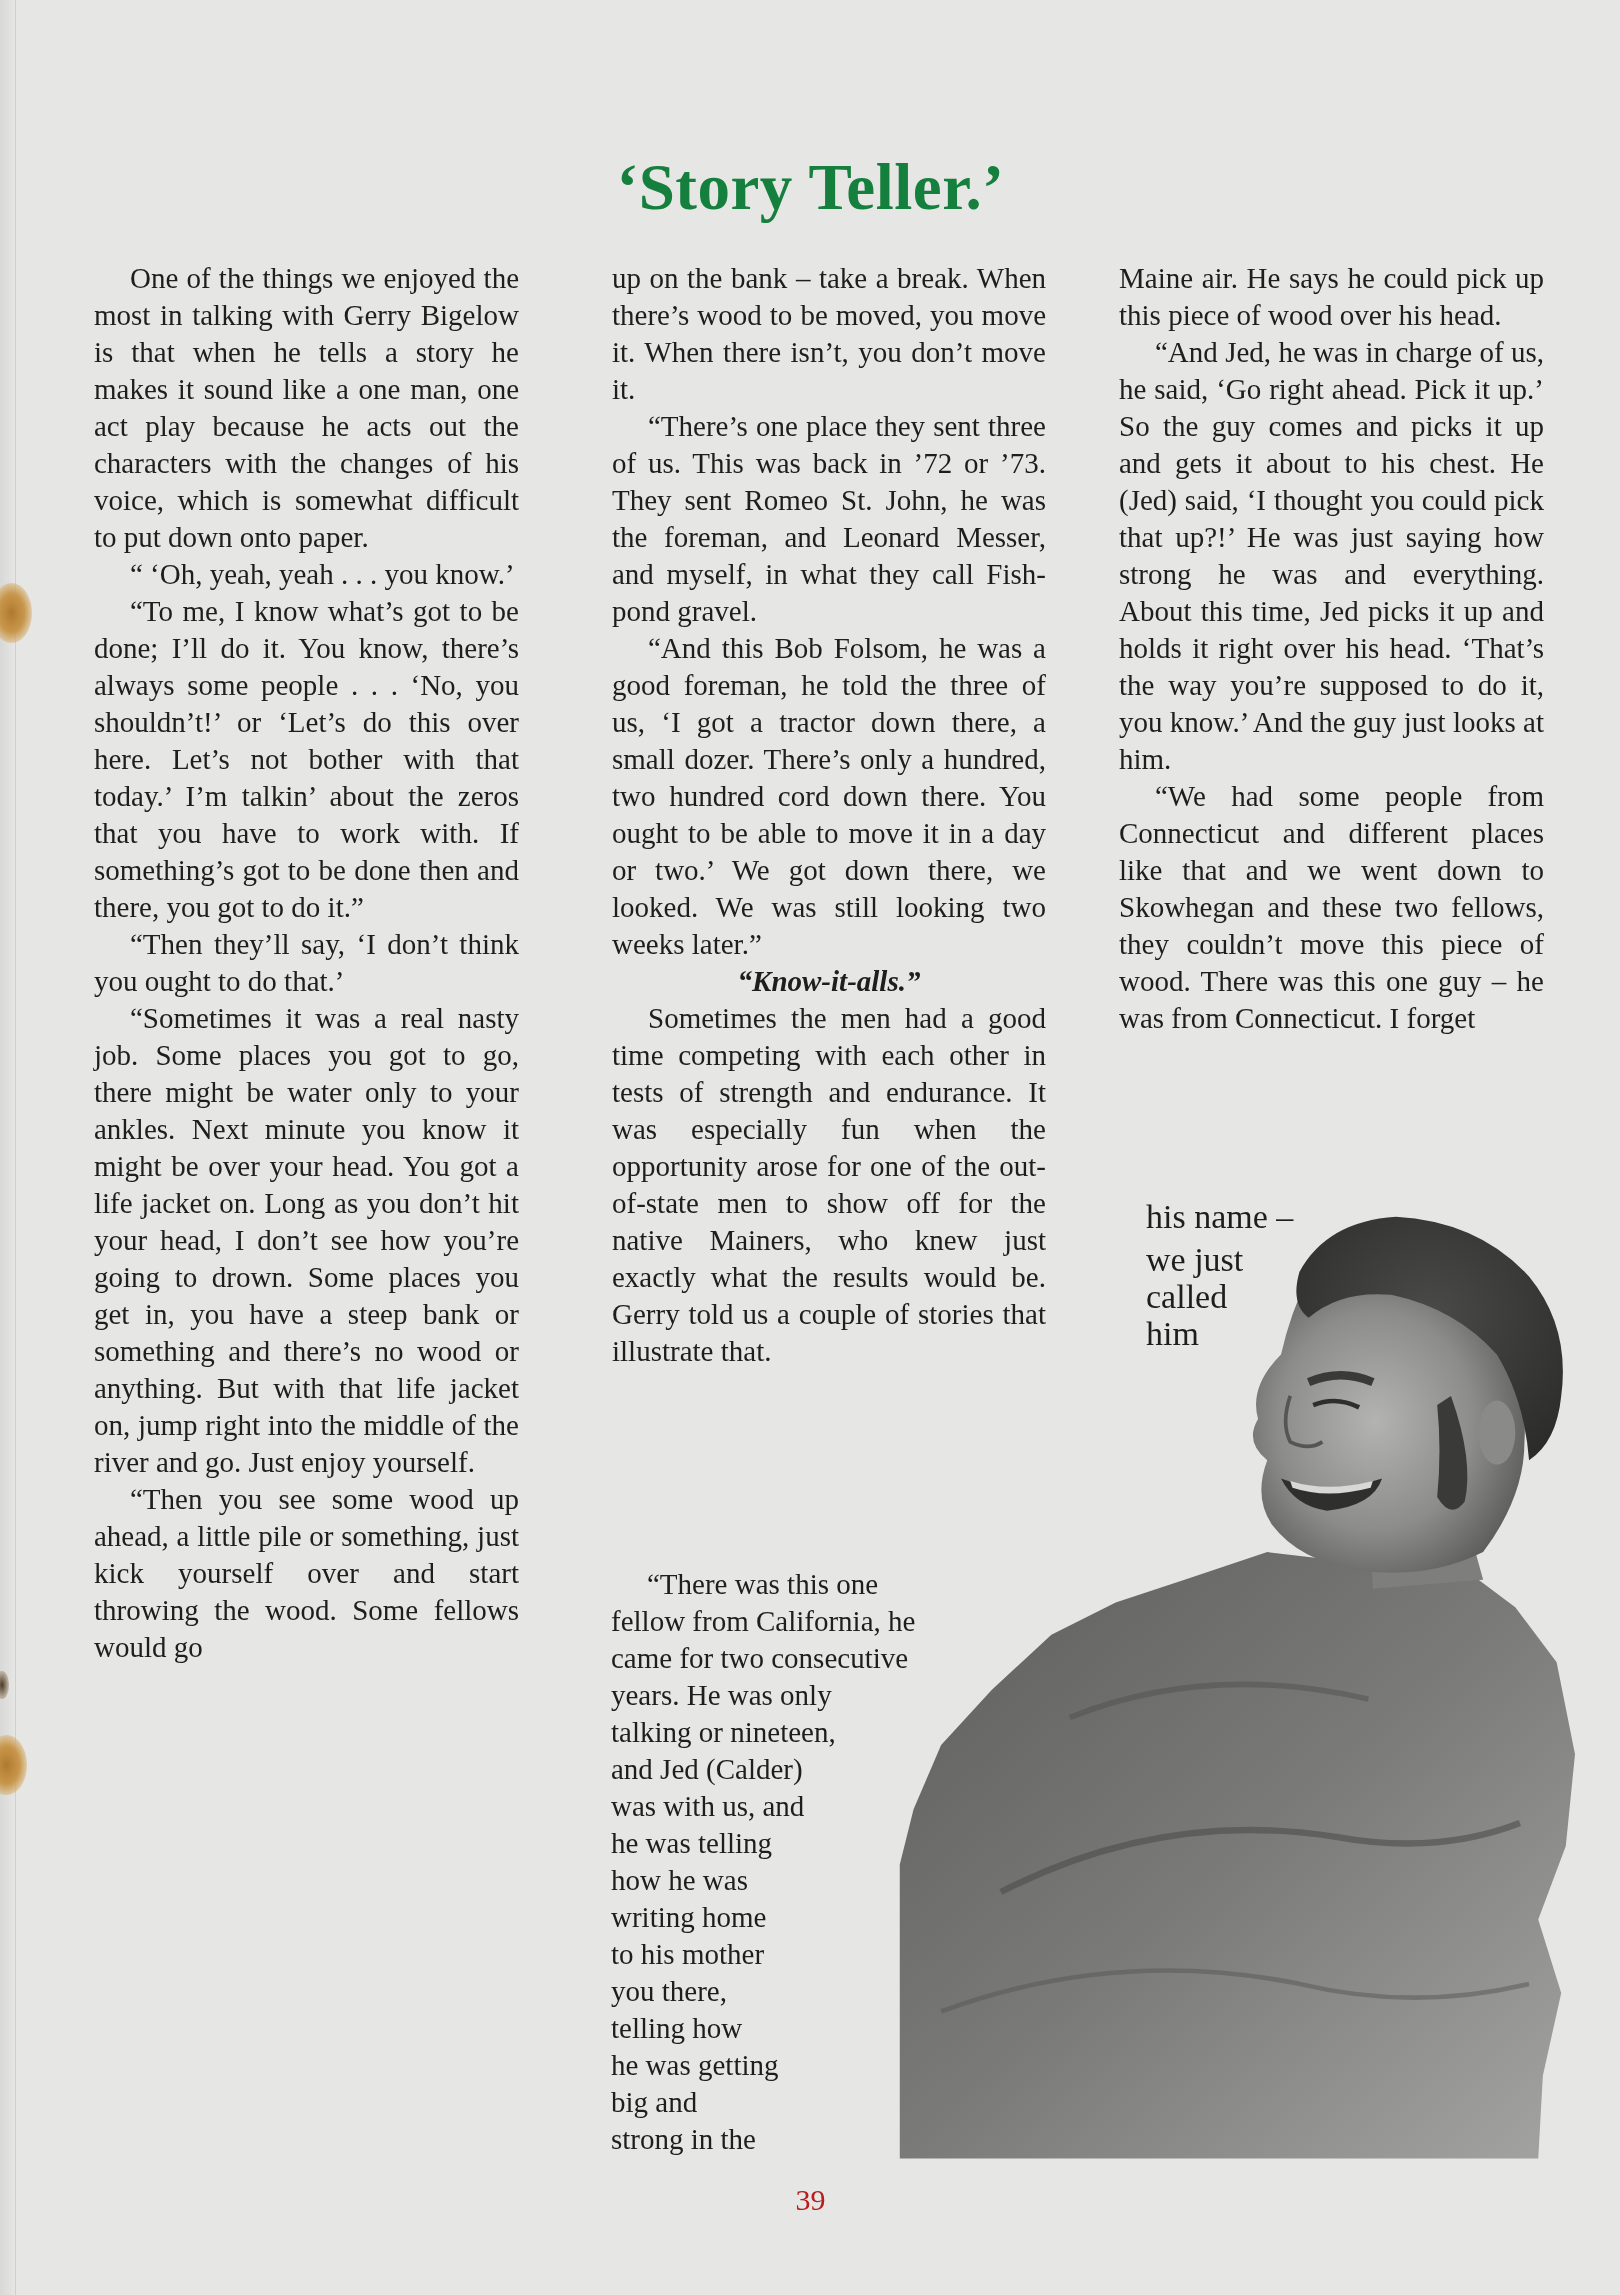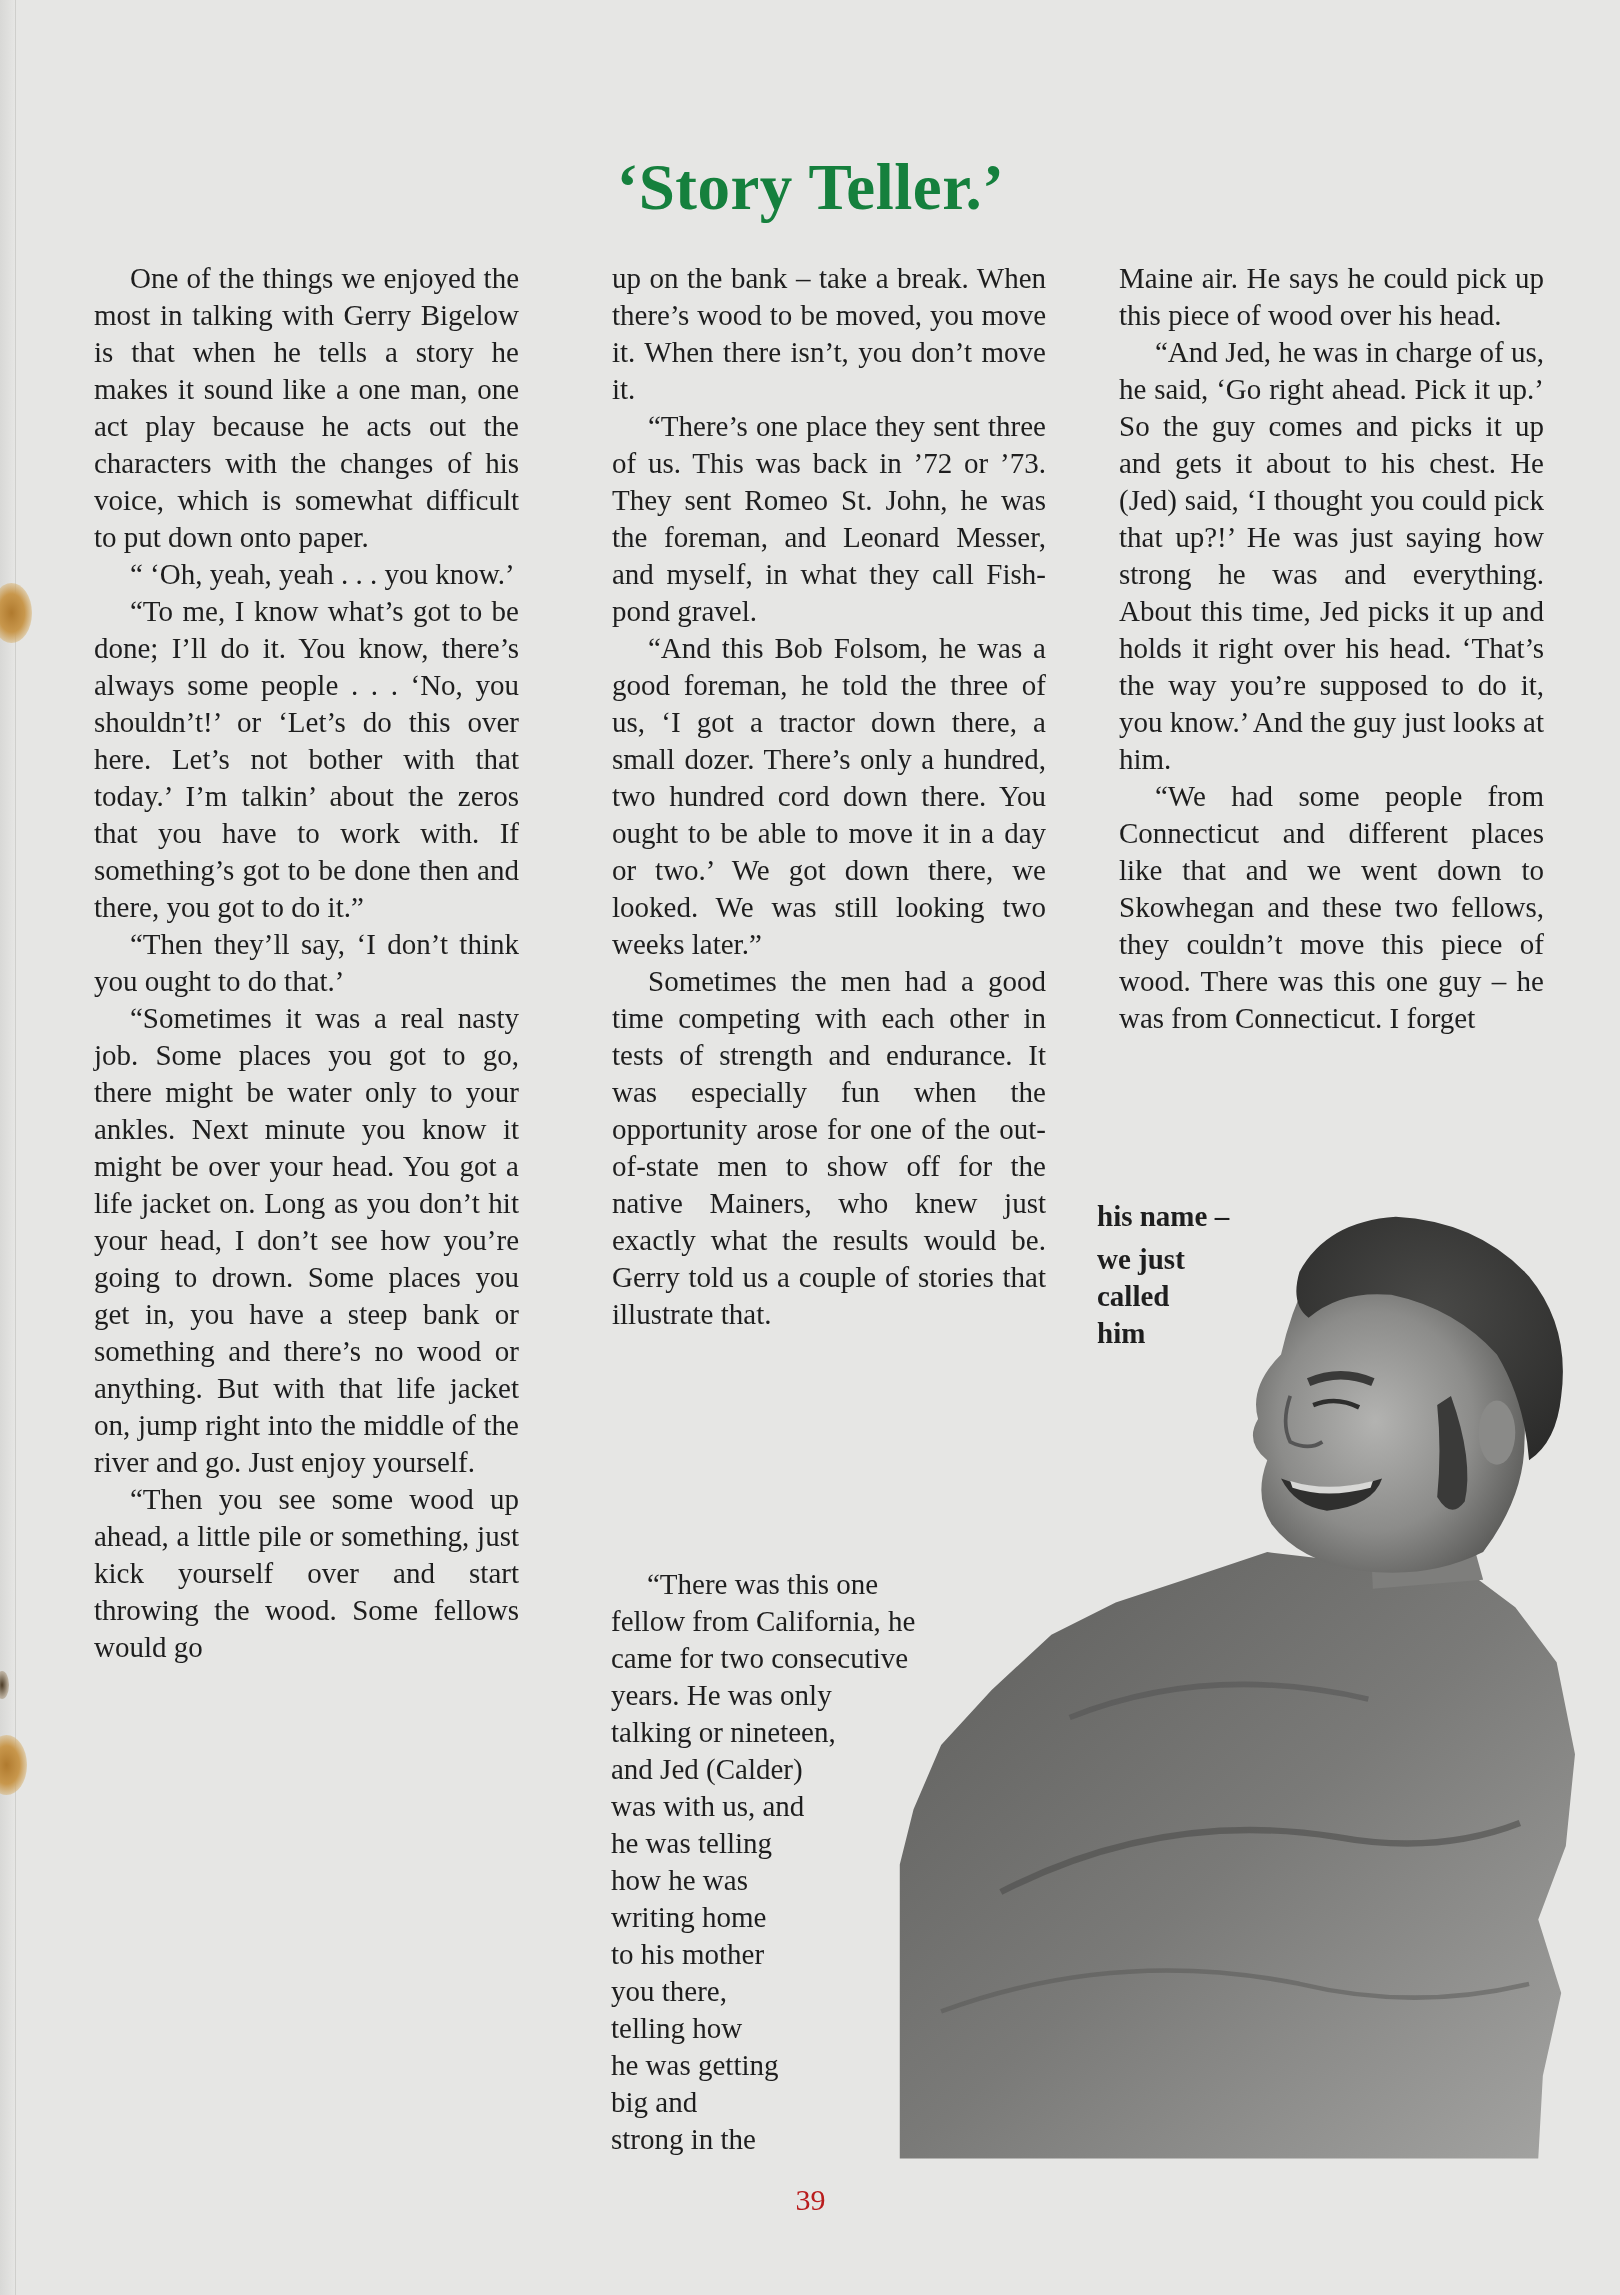--- a/index.html
+++ b/index.html
@@ -31,21 +31,21 @@
   .col p { margin: 0; text-indent: 36px; }
   .col p.noindent { text-indent: 0; }
   .col-left { left: 94px; top: 260px; width: 425px; }
   .col-mid { left: 612px; top: 260px; width: 434px; }
   .col-right { left: 1119px; top: 260px; width: 425px; }
   .subhead {
     text-align: center; font-style: italic; font-weight: bold; text-indent: 0 !important;
   }
   .mid-ragged { position: absolute; left: 611px; top: 1566px; width: 358px; font-size: 29px; line-height: 37px; }
   .mid-ragged .line { display: block; white-space: nowrap; }
-  .right-ragged { position: absolute; left: 1097px; top: 1198px; width: 230px; font-size: 29px; line-height: 37px; font-weight: bold; }
+  .right-ragged { position: absolute; left: 1146px; top: 1198px; width: 230px; font-size: 34px; line-height: 37px; }
   .right-ragged .line { display: block; white-space: nowrap; }
   .right-ragged .gap { margin-top: 6.4px; }
 
   .photo {
     position: absolute; left: 886px; top: 1203px; width: 689px; height: 960px;
   }
   .page-number {
     position: absolute; left: 0; width: 1621px; top: 2181px; text-align: center;
     font-size: 30px; line-height: 37px; color: #b91c1c;
   }
@@ -66,20 +66,21 @@
   <p>“To me, I know what’s got to be done; I’ll do it. You know, there’s always some people . . . ‘No, you shouldn’t!’ or ‘Let’s do this over here. Let’s not bother with that today.’ I’m talkin’ about the zeros that you have to work with. If something’s got to be done then and there, you got to do it.”</p>
   <p>“Then they’ll say, ‘I don’t think you ought to do that.’</p>
   <p>“Sometimes it was a real nasty job. Some places you got to go, there might be water only to your ankles. Next minute you know it might be over your head. You got a life jacket on. Long as you don’t hit your head, I don’t see how you’re going to drown. Some places you get in, you have a steep bank or something and there’s no wood or anything. But with that life jacket on, jump right into the middle of the river and go. Just enjoy yourself.</p>
   <p>“Then you see some wood up ahead, a little pile or something, just kick yourself over and start throwing the wood. Some fellows would go</p>
 </div>
 
 <div class="col col-mid">
   <p class="noindent">up on the bank – take a break. When there’s wood to be moved, you move it. When there isn’t, you don’t move it.</p>
   <p>“There’s one place they sent three of us. This was back in ’72 or ’73. They sent Romeo St. John, he was the foreman, and Leonard Messer, and myself, in what they call Fish-pond gravel.</p>
   <p>“And this Bob Folsom, he was a good foreman, he told the three of us, ‘I got a tractor down there, a small dozer. There’s only a hundred, two hundred cord down there. You ought to be able to move it in a day or two.’ We got down there, we looked. We was still looking two weeks later.”</p>
+  <p class="subhead">“Know-it-alls.”</p>
   <p>Sometimes the men had a good time competing with each other in tests of strength and endurance. It was especially fun when the opportunity arose for one of the out-of-state men to show off for the native Mainers, who knew just exactly what the results would be. Gerry told us a couple of stories that illustrate that.</p>
 </div>
 
 <div class="mid-ragged">
   <span class="line" style="padding-left:36px">“There was this one</span>
   <span class="line">fellow from California, he</span>
   <span class="line">came for two consecutive</span>
   <span class="line">years. He was only</span>
   <span class="line">talking or nineteen,</span>
   <span class="line">and Jed (Calder)</span>

